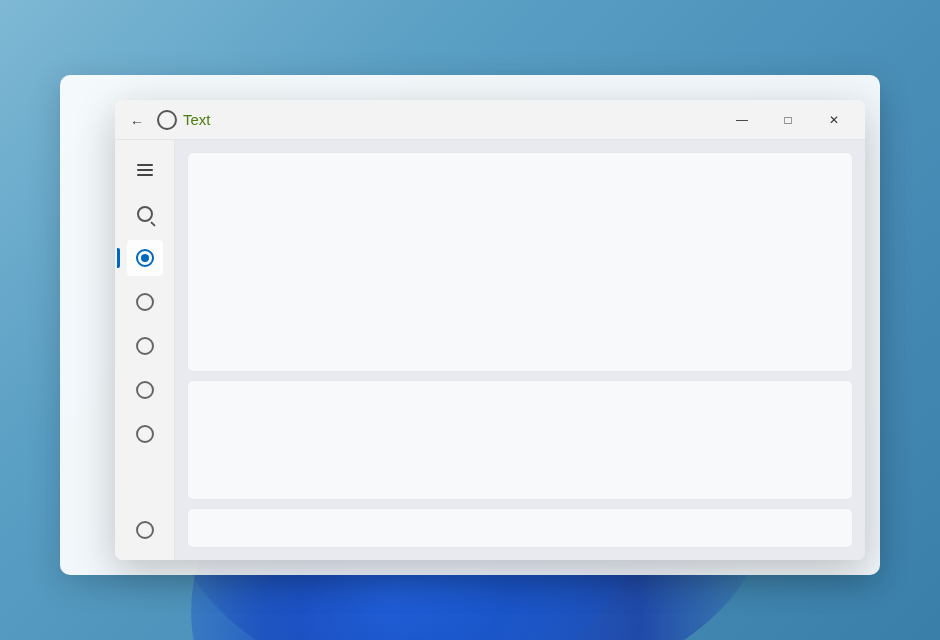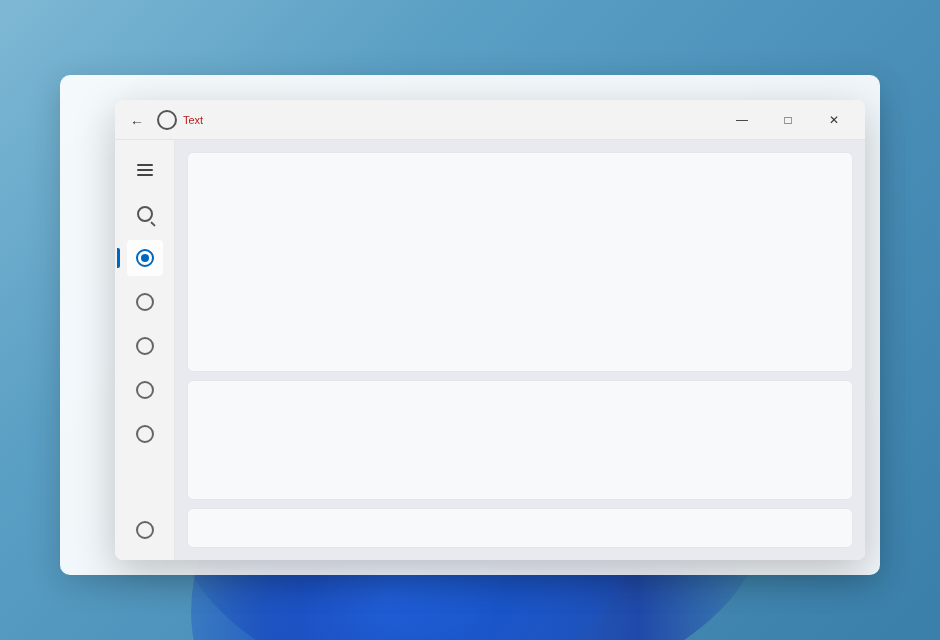--- a/index.html
+++ b/index.html
@@ -99,22 +99,22 @@
 
     .title-icon {
       width: 20px;
       height: 20px;
       border: 2px solid #555;
       border-radius: 50%;
       flex-shrink: 0;
     }
 
     .title-text {
-      font-size: 11px;
-      color: #b91c1c;
+      font-size: 15px;
+      color: #4d7c0f;
       font-weight: 400;
     }
 
     .window-controls {
       display: flex;
       align-items: center;
     }
 
     .win-btn {
       width: 46px;

